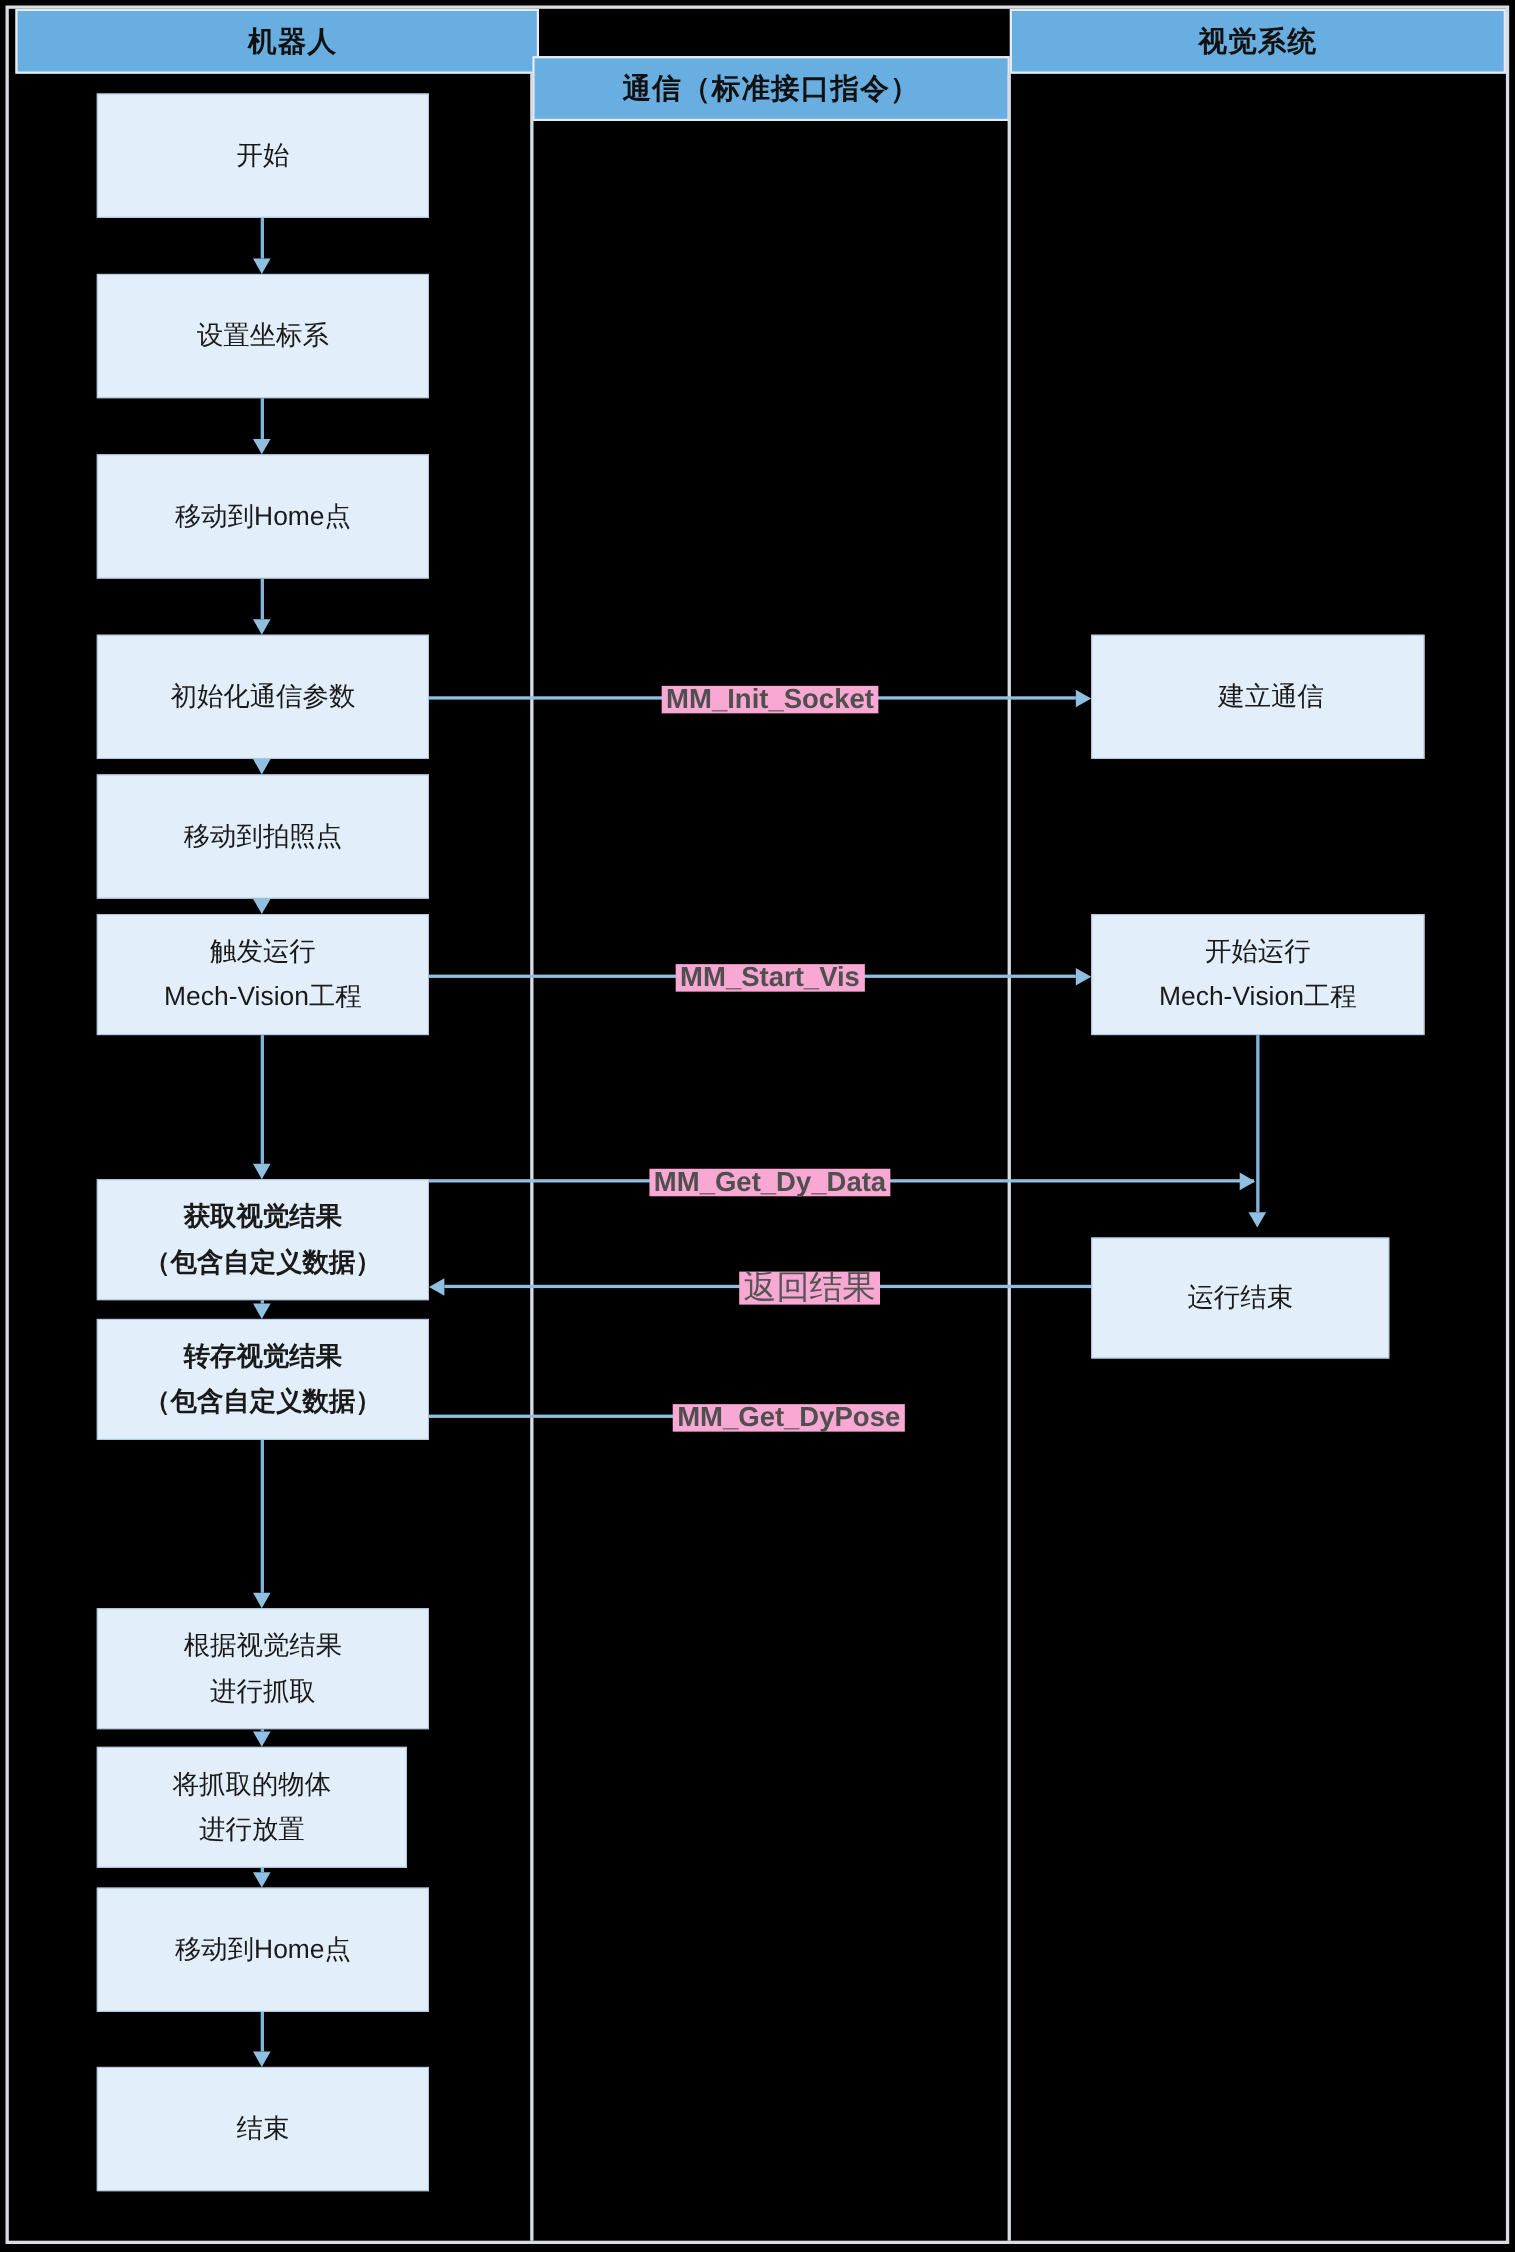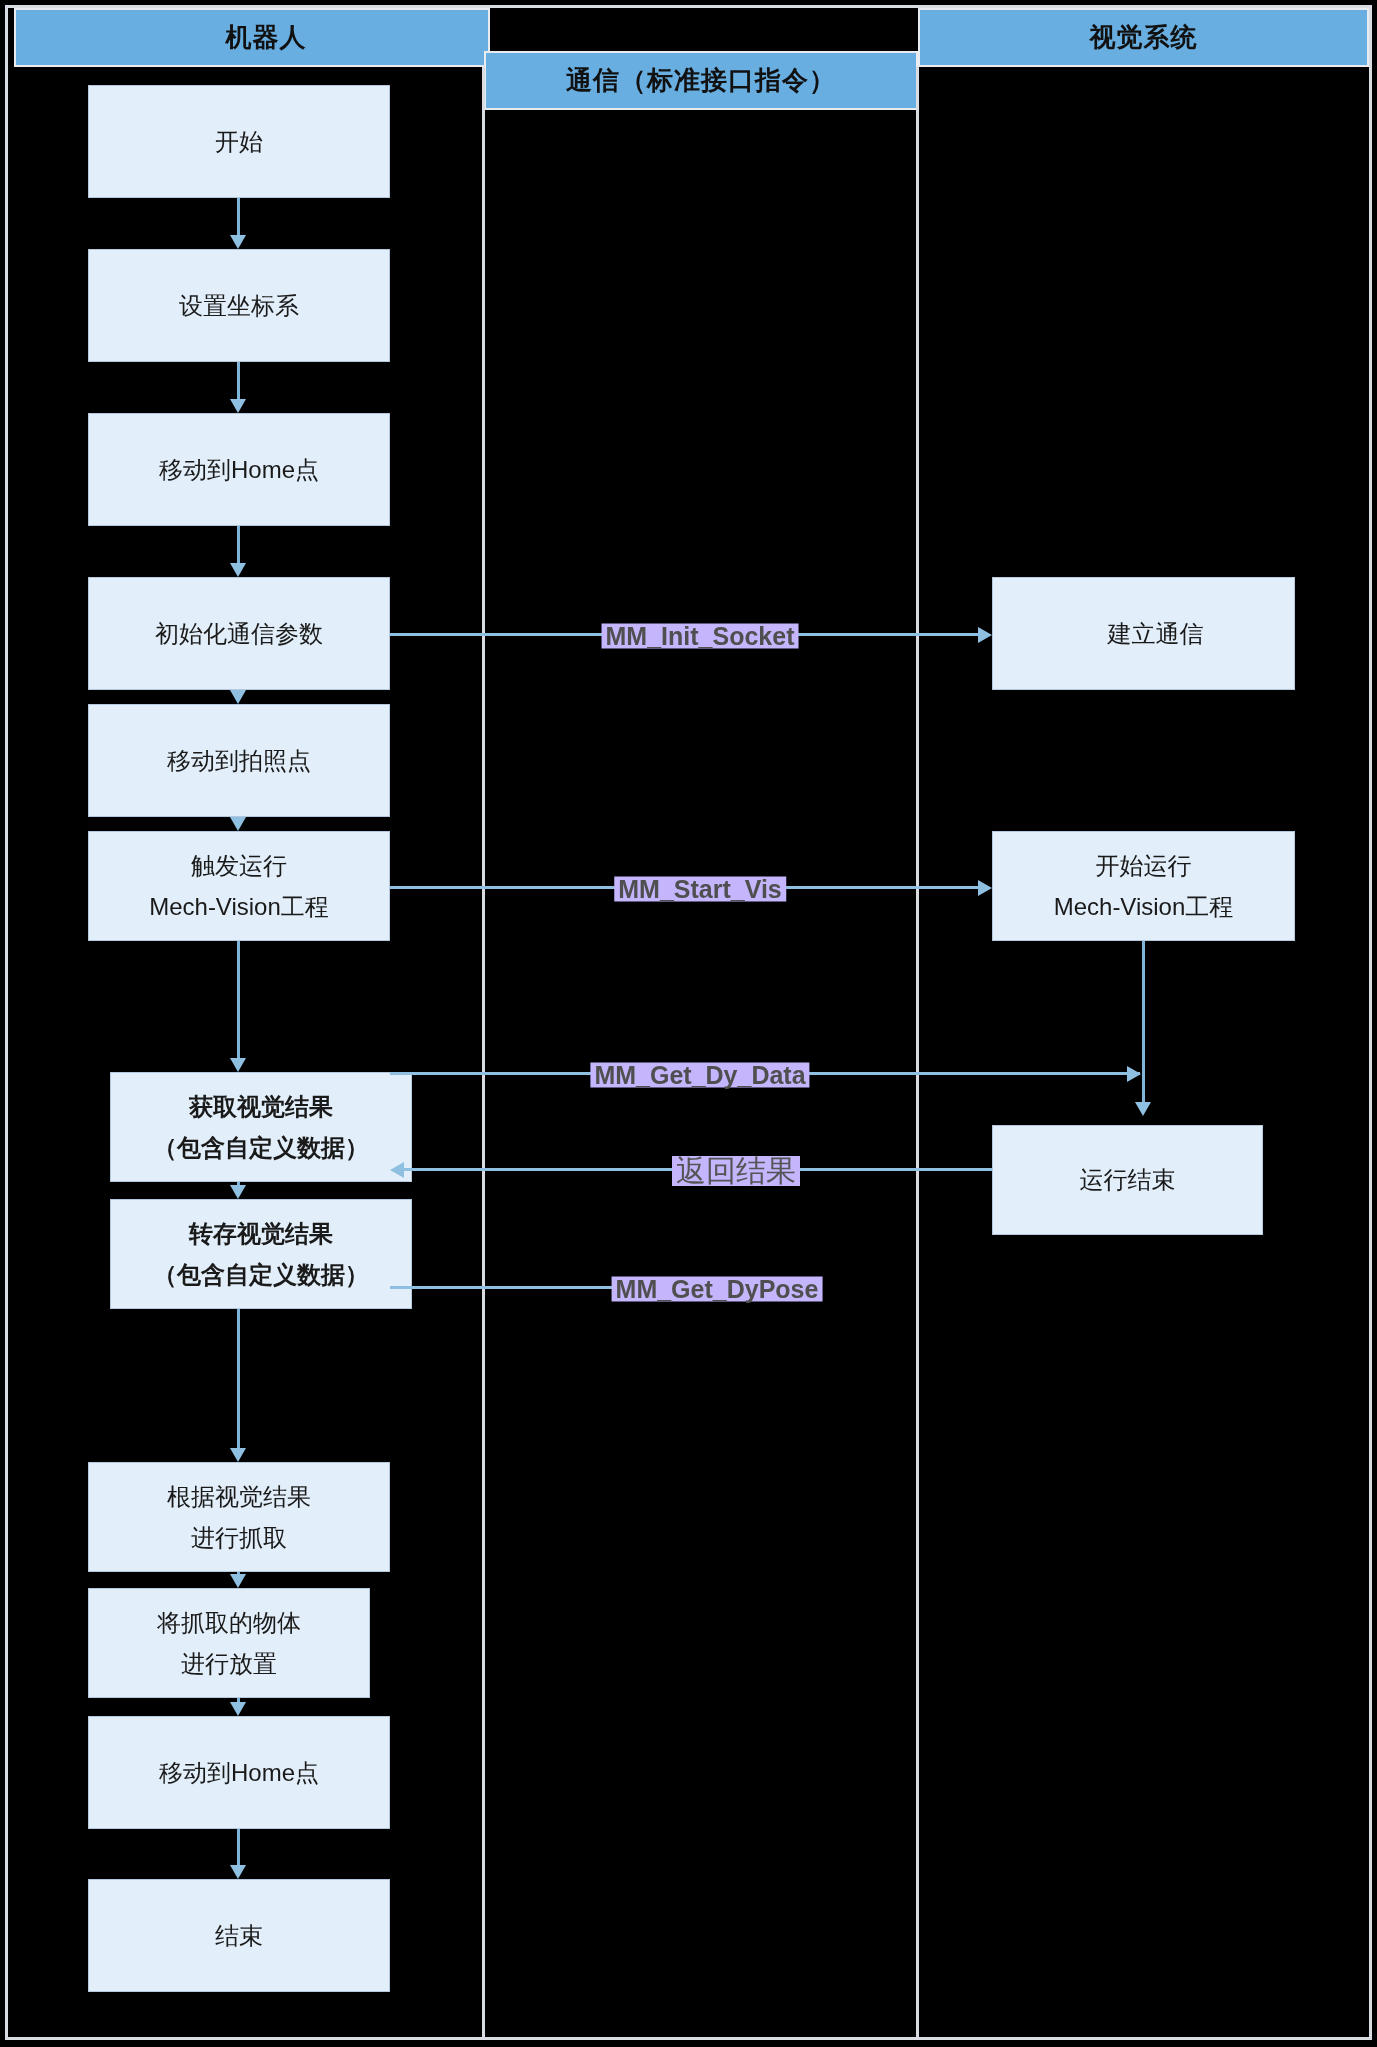--- a/index.html
+++ b/index.html
@@ -68,21 +68,21 @@
     box-sizing: border-box;
     display: flex;
     flex-direction: column;
     align-items: center;
     justify-content: center;
     color: #1a1a1a;
     font-size: 24px;
     line-height: 1.72;
     text-align: center;
   }
-  .node.bold { font-weight: bold; margin-left: 22px; }
+  .node.bold { font-weight: bold; }
   .node .ln { display: block; white-space: nowrap; }
 
   
   .vline {
     position: absolute;
     width: 3px;
     background: #7fb5da;
   }
   .hline {
     position: absolute;
@@ -111,21 +111,21 @@
     border-right: 14px solid #8fc0e2;
   }
 
   
   .msg-label {
     position: absolute;
     color: #4f4f4f;
     font-size: 25px;
     font-weight: bold;
     white-space: nowrap;
-    background: #c4b5fd;
+    background: #f9a8d4;
     padding: 0 4px;
     line-height: 1;
     transform: translate(-50%, -50%);
   }
   .msg-label.cn { font-size: 30px; font-weight: normal; color: #555555; margin-left: 36px; }
 </style>
 </head>
 <body>
 
 <div id="canvas">

